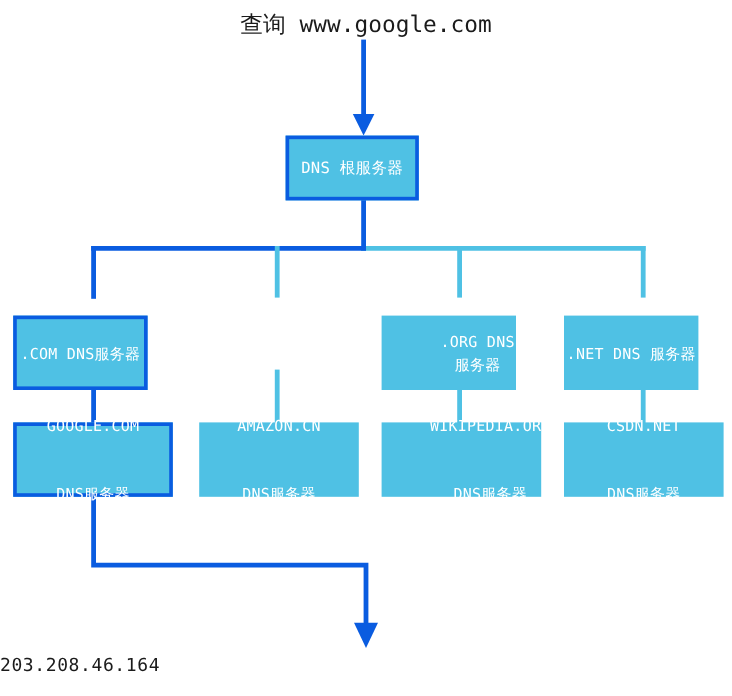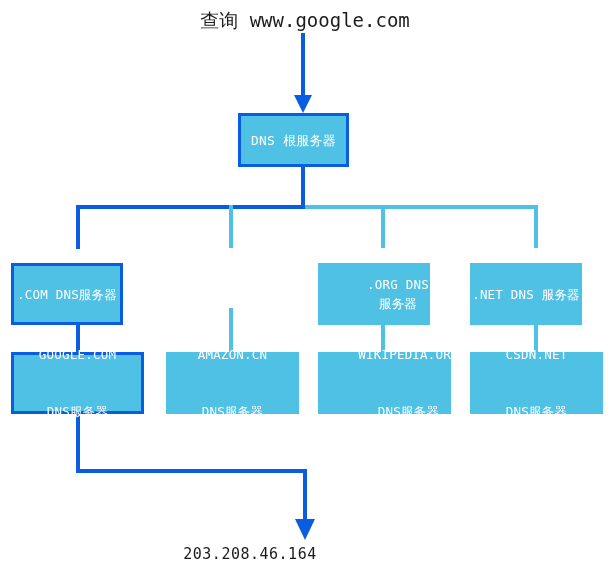--- a/index.html
+++ b/index.html
@@ -75,21 +75,21 @@
     left: 0;
     top: 8px;
     width: 610px;
     text-align: center;
     font-size: 19px;
   }
   #result-caption {
     left: 0;
     top: 545px;
     width: 500px;
-    text-align: center;
+    text-align: left;
     font-size: 15px;
     letter-spacing: 0.5px;
   }
 </style>
 </head>
 <body>
 
 <div id="diagram-root">
 
   <svg id="wires" viewBox="0 0 610 580">

